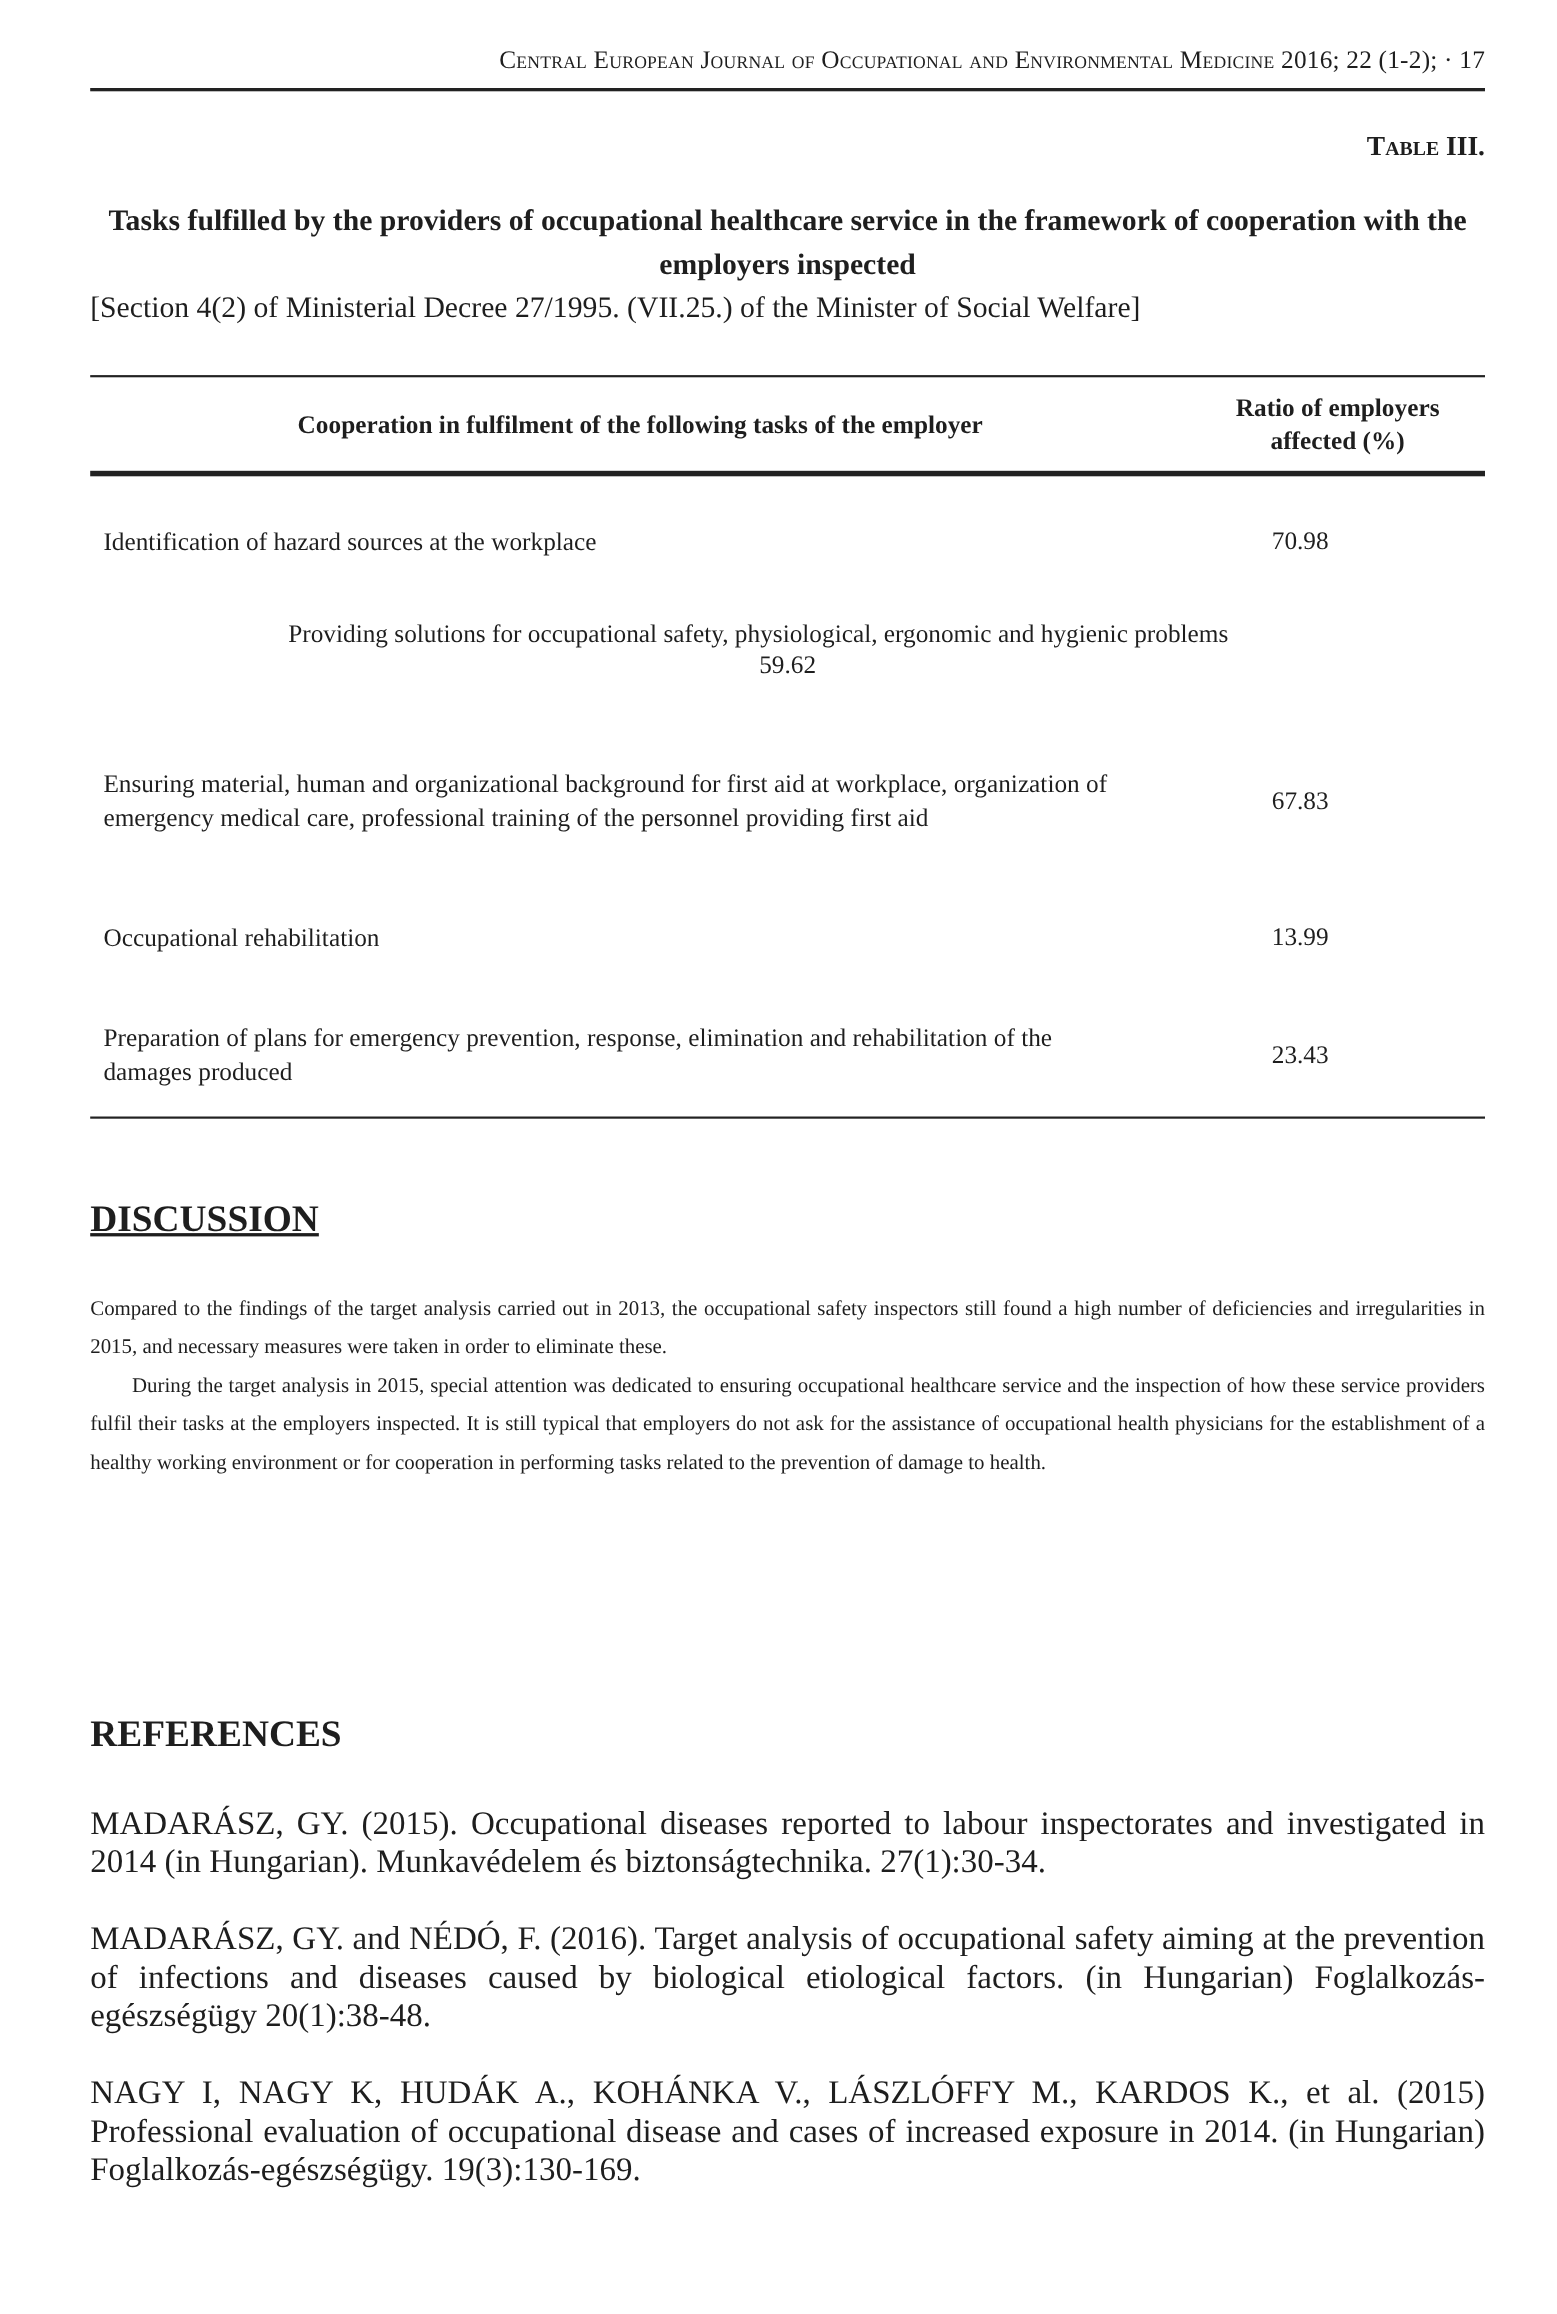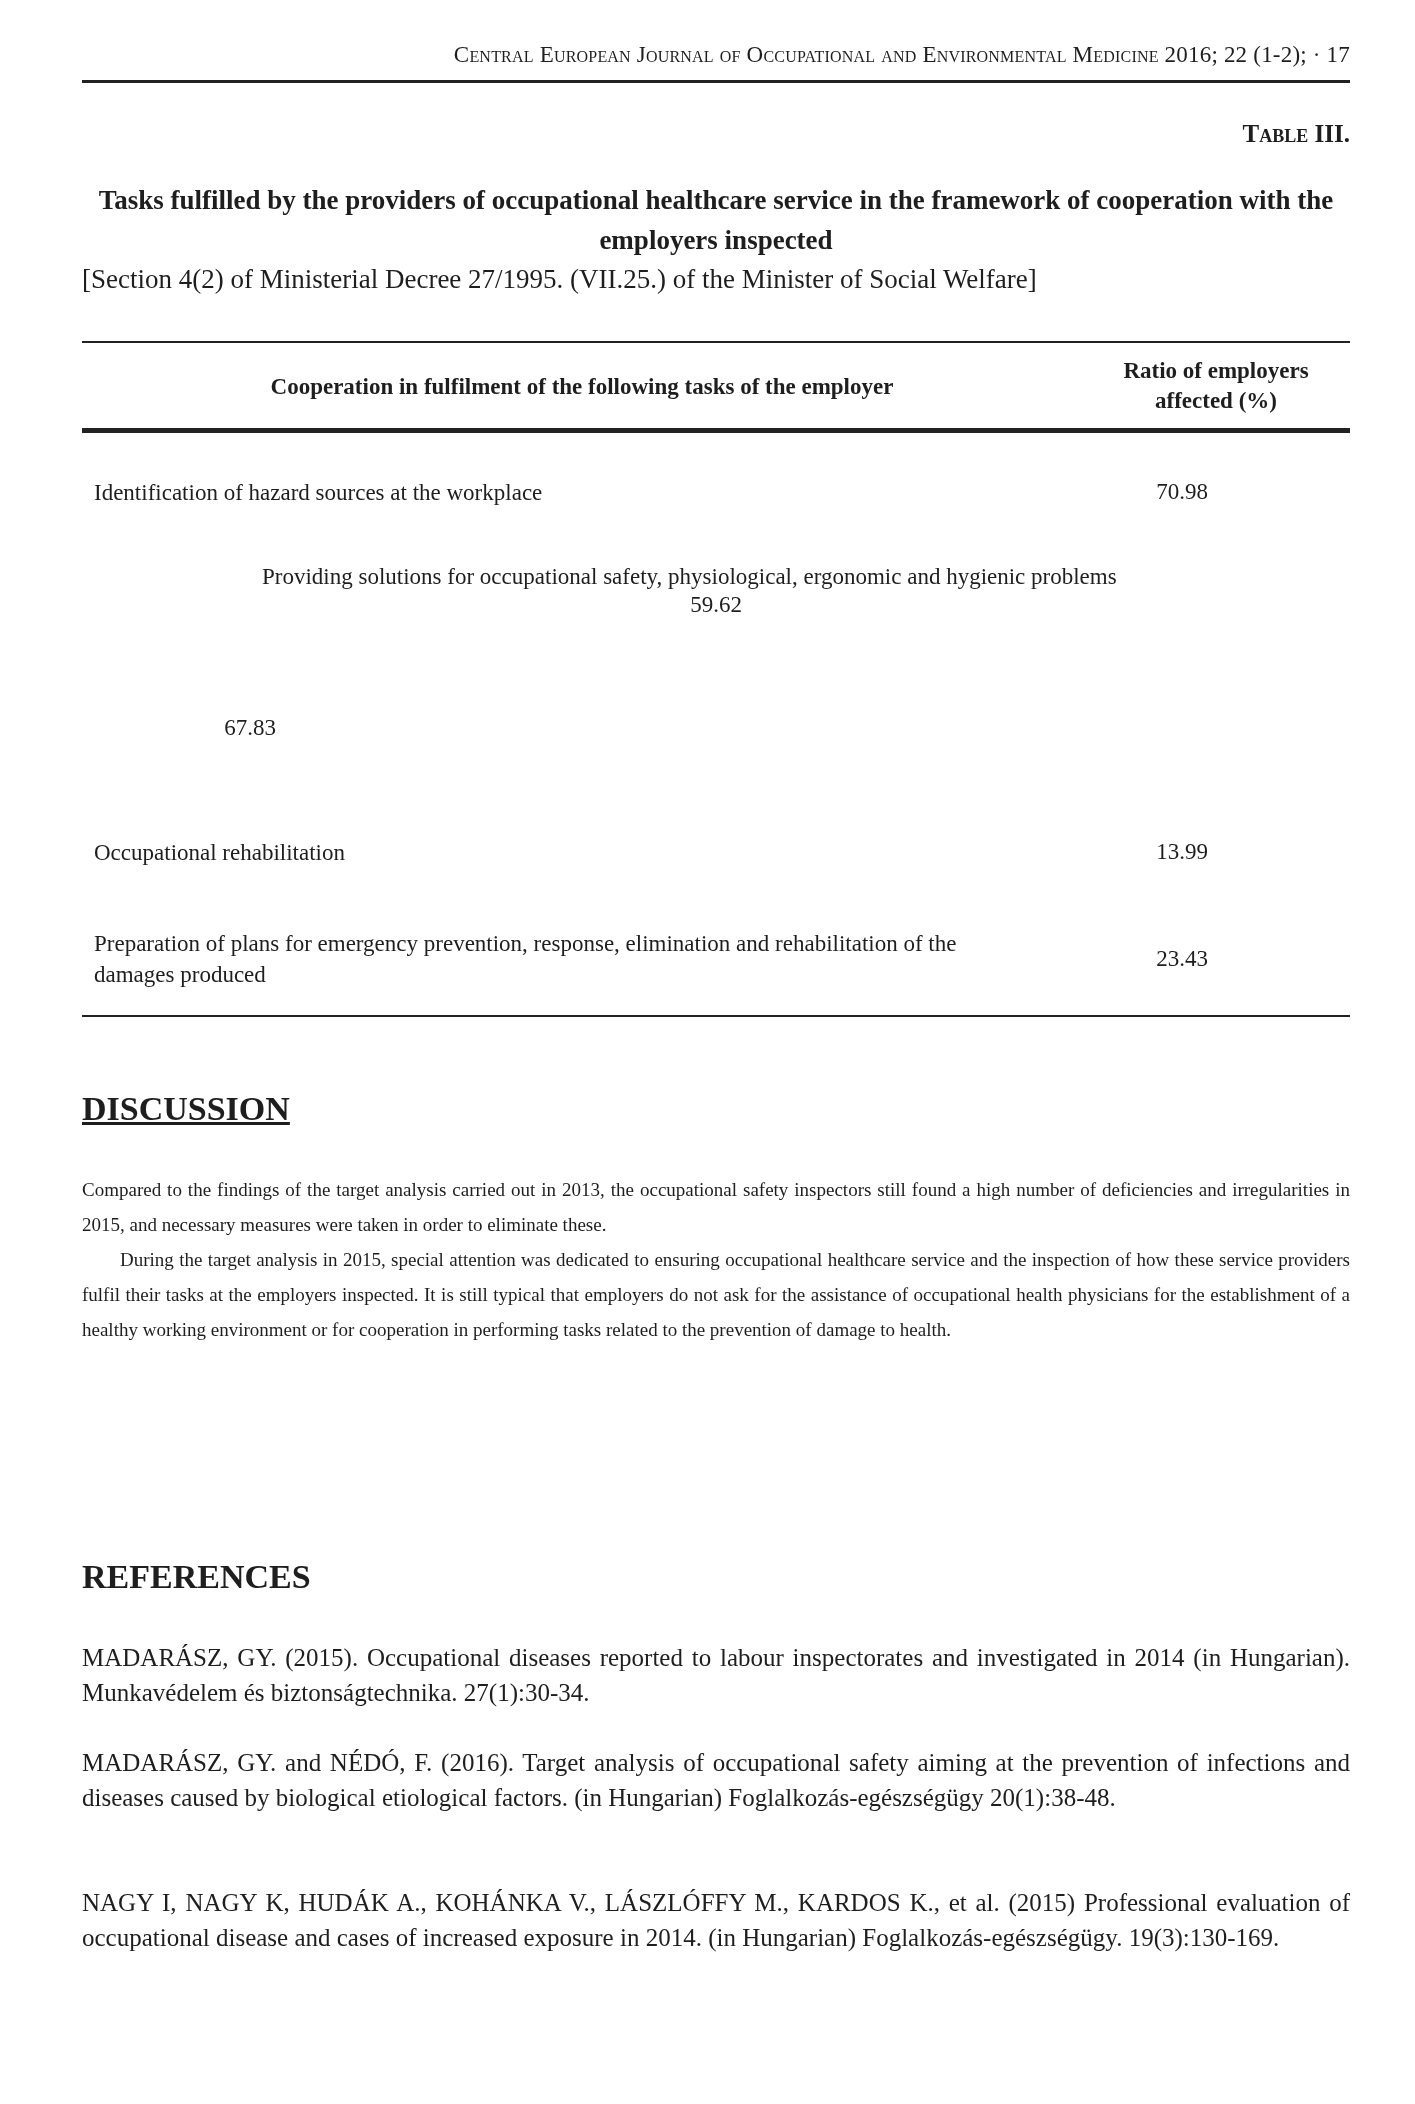--- a/index.html
+++ b/index.html
@@ -17,21 +17,21 @@
   .th { position: absolute; font-weight: bold; font-size: 23px; line-height: 30px; text-align: center; }
   .th-task { top: 372px; left: 0; width: 1000px; }
   .th-ratio { top: 356px; left: 1000px; width: 268px; }
   .row { position: absolute; left: 0; width: 1268px; display: flex; align-items: center; }
   .cell-task { width: 920px; padding-left: 12px; font-size: 23px; line-height: 31px; }
   .cell-val { width: 336px; text-align: center; font-size: 23px; padding-left: 0; box-sizing: border-box; margin-left: 0; }
   .section-heading { position: absolute; left: 0; font-size: 34px; font-weight: bold; }
   .para { position: absolute; left: 0; width: 1268px; font-size: 19px; line-height: 35px; text-align: justify; }
   .para p { margin: 0; }
   .para p.indent { text-indent: 38px; }
-  .ref { position: absolute; left: 0; width: 1268px; font-size: 25px; line-height: 35px; text-align: justify; }
+  .ref { position: absolute; left: 0; width: 1268px; font-size: 30px; line-height: 35px; text-align: justify; }
 </style>
 </head>
 <body>
 
 <div class="page">
 
   <div class="running-head">Central European Journal of Occupational and Environmental Medicine 2016; 22 (1-2); · 17</div>
   <div class="head-rule"></div>
 
   <div class="table-label">Table III.</div>
@@ -45,20 +45,21 @@
 
   <div class="row" style="top:462px;height:40px;margin-top:10px;">
     <div class="cell-task">Identification of hazard sources at the workplace</div>
     <div class="cell-val">70.98</div>
   </div>
   <div class="row" style="top:561px;height:70px;flex-direction:column;">
     <div class="cell-task">Providing solutions for occupational safety, physiological, ergonomic and hygienic problems</div>
     <div class="cell-val">59.62</div>
   </div>
   <div class="row" style="top:678px;height:100px;">
+    <div class="cell-task">Ensuring material, human and organizational background for first aid at workplace, organization of emergency medical care, professional training of the personnel providing first aid</div>
     <div class="cell-val">67.83</div>
   </div>
   <div class="row" style="top:832px;height:40px;">
     <div class="cell-task">Occupational rehabilitation</div>
     <div class="cell-val">13.99</div>
   </div>
   <div class="row" style="top:924px;height:70px;">
     <div class="cell-task">Preparation of plans for emergency prevention, response, elimination and rehabilitation of the damages produced</div>
     <div class="cell-val">23.43</div>
   </div>

